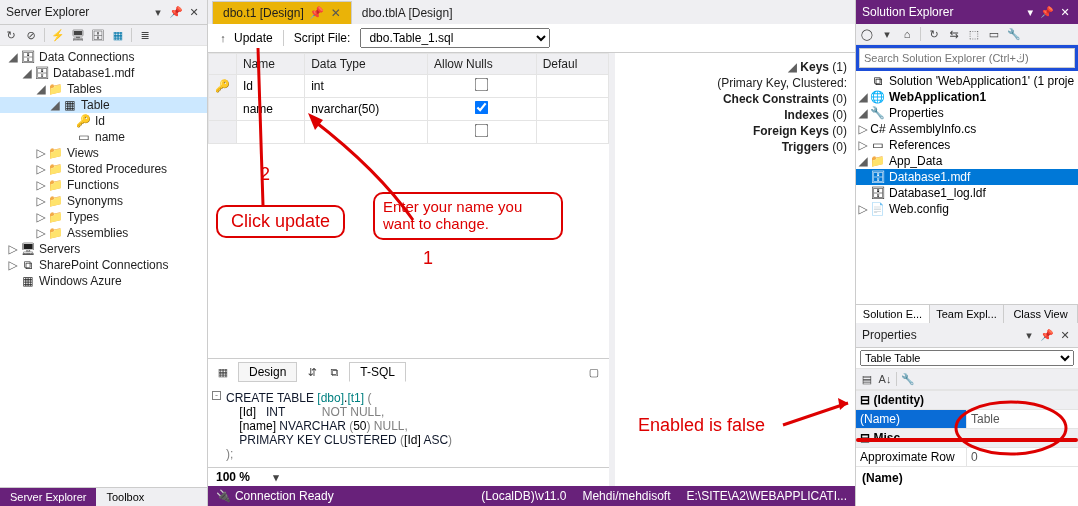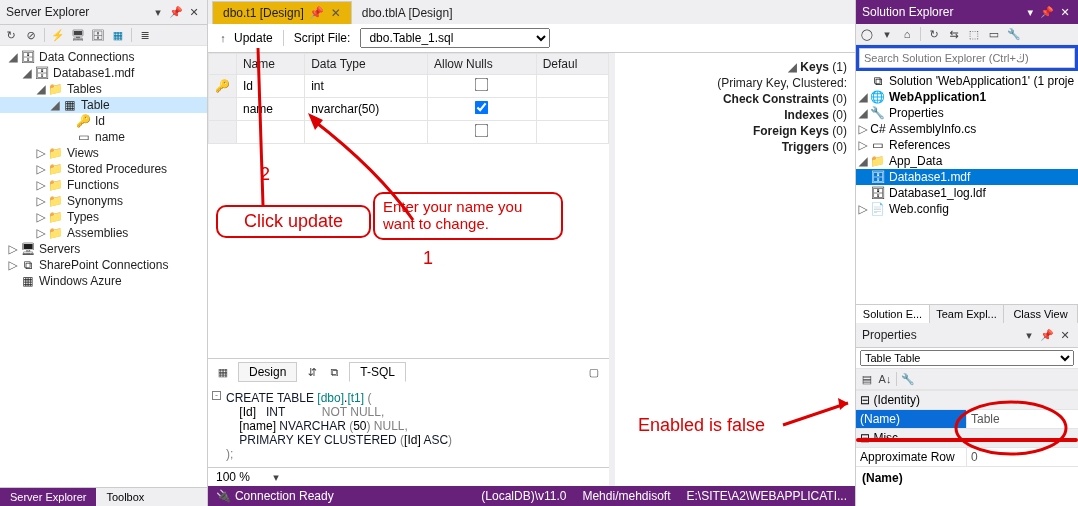--- a/index.html
+++ b/index.html
@@ -48,21 +48,21 @@
 .keys-panel .kp-sub { padding-left: 16px; color: #1e1e1e; }
 
 .sql-head { display: flex; align-items: center; gap: 8px; background: #fff; border-top: 1px solid #ccc; padding: 3px 8px; }
 .sql-head .tabbtn { padding: 2px 10px; border: 1px solid #ccc; background: #f6f6f6; }
 .sql-head .tabbtn.active { background: #fff; border-bottom: 1px solid #fff; }
 .sql-code { font-family: Consolas, monospace; font-size: 12px; padding: 6px 6px 6px 18px; color: #000; position: relative; white-space: pre; }
 .sql-code .kw { color: #0f172a; }
 .sql-code .gr { color: #008080; }
 .sql-code .gray { color: #808080; }
 .outline-box { position: absolute; left: 4px; top: 6px; width: 9px; height: 9px; border: 1px solid #808080; text-align: center; line-height: 7px; font-size: 9px; color: #808080; }
-.zoom-bar { border-top: 1px solid #ccc; padding: 2px 8px; font-size: 11px; display: flex; align-items: flex-start; gap: 19px; background:#fff;}
+.zoom-bar { border-top: 1px solid #ccc; padding: 2px 8px; font-size: 11px; display: flex; align-items: flex-start; gap: 19px; background:#fff;font-weight:bold;}
 .status-bar { background: #68217a; color: #fff; display: flex; align-items: center; font-size: 11px; padding: 3px 8px; gap: 16px; }
 .status-bar .seg { white-space: nowrap; overflow:hidden; text-overflow: ellipsis;}
 
 
 .right-col { width: 223px; display: flex; flex-direction: column; border-left: 1px solid #ccc; }
 .solution-explorer { background: #1d4ed8; display: flex; flex-direction: column; flex: 1; min-height: 0; }
 .panel-title-dark { background: #68217a; color: #fff; padding: 5px 6px; display: flex; align-items: center; justify-content: space-between; }
 .se-toolbar { background: #efeff2; padding: 3px 4px; display: flex; gap: 6px; border-bottom: 1px solid #e4e4e4; }
 .search-box { margin: 3px; border-radius: 10px; }
 .search-box input { width: 100%; padding: 3px 4px; border: 1px solid #ccc; font-size: 11px; color: #888; }
@@ -72,21 +72,21 @@
 
 .tab-switch { display: flex; background: #efeff2; border-top: 1px solid #ccc; }
 .tab-switch div { flex: 1; padding: 3px 4px; font-size: 11px; text-align: center; border-right: 1px solid #ccc; }
 .tab-switch div.active { background: #fff; }
 
 .properties { background: #fff; display: flex; flex-direction: column; }
 .prop-combo { padding: 2px 4px; border-bottom:1px solid #e4e4e4; }
 .prop-combo select { width: 100%; font-size: 11px; }
 .prop-toolbar { display:flex; gap:4px; padding:3px 4px; border-bottom:1px solid #e4e4e4; background:#efeff2;}
 .prop-grid { font-size: 11px; }
-.prop-cat { background: #efeff2; font-weight: normal; padding: 2px 4px; border-top:1px solid #e4e4e4; border-bottom:1px solid #e4e4e4;}
+.prop-cat { background: #efeff2; font-weight: bold; padding: 2px 4px; border-top:1px solid #e4e4e4; border-bottom:1px solid #e4e4e4;}
 .prop-row { display:flex; }
 .prop-row .k { width: 50%; padding: 2px 4px; border-right:1px solid #e4e4e4;}
 .prop-row .v { width: 50%; padding: 2px 4px; color:#555;}
 .prop-row.selected .k { background:#0a6cd6; color:#fff; }
 .prop-footer { border-top:1px solid #e4e4e4; padding:4px 6px; font-weight:bold; height:40px;}
 
 
 .bottom-tabs { display: flex; background:#efeff2; border-top:1px solid #ccc; }
 .bottom-tabs div { padding: 3px 10px; font-size: 11px; }
 .bottom-tabs div.active { background: #68217a; color: #fff; }
@@ -320,21 +320,21 @@
       <polygon points="100,113 115,120 107,130" fill="#d00"></polygon>
 
       <line x1="575" y1="425" x2="640" y2="403" stroke="#d00" stroke-width="3"></line>
       <polygon points="640,403 630,398 632,410" fill="#d00"></polygon>
     </svg>
     <div class="anno anno-box" style="left:165px; top:192px; width:190px; height:48px; padding:4px 8px;">
       <span style="font-size:15px">Enter your name you want to change.</span>
     </div>
     <div class="anno anno-text" style="left:215px; top:248px;">1</div>
     <div class="anno anno-text" style="left:52px; top:164px;">2</div>
-    <div class="anno anno-box anno-text" style="left:8px; top:205px; padding:4px 26px;">Click update</div>
+    <div class="anno anno-box anno-text" style="left:8px; top:205px; padding:4px 13px;">Click update</div>
     <div class="anno anno-text" style="left:430px; top:415px;">Enabled is false</div>
   </div>
 
   <div class="right-col">
     <div class="solution-explorer">
       <div class="panel-title-dark">
         <span>Solution Explorer</span>
         <span class="title-icons">
           <span class="ic" style="color:#fff">▾</span>
           <span class="ic" style="color:#fff">📌</span>

